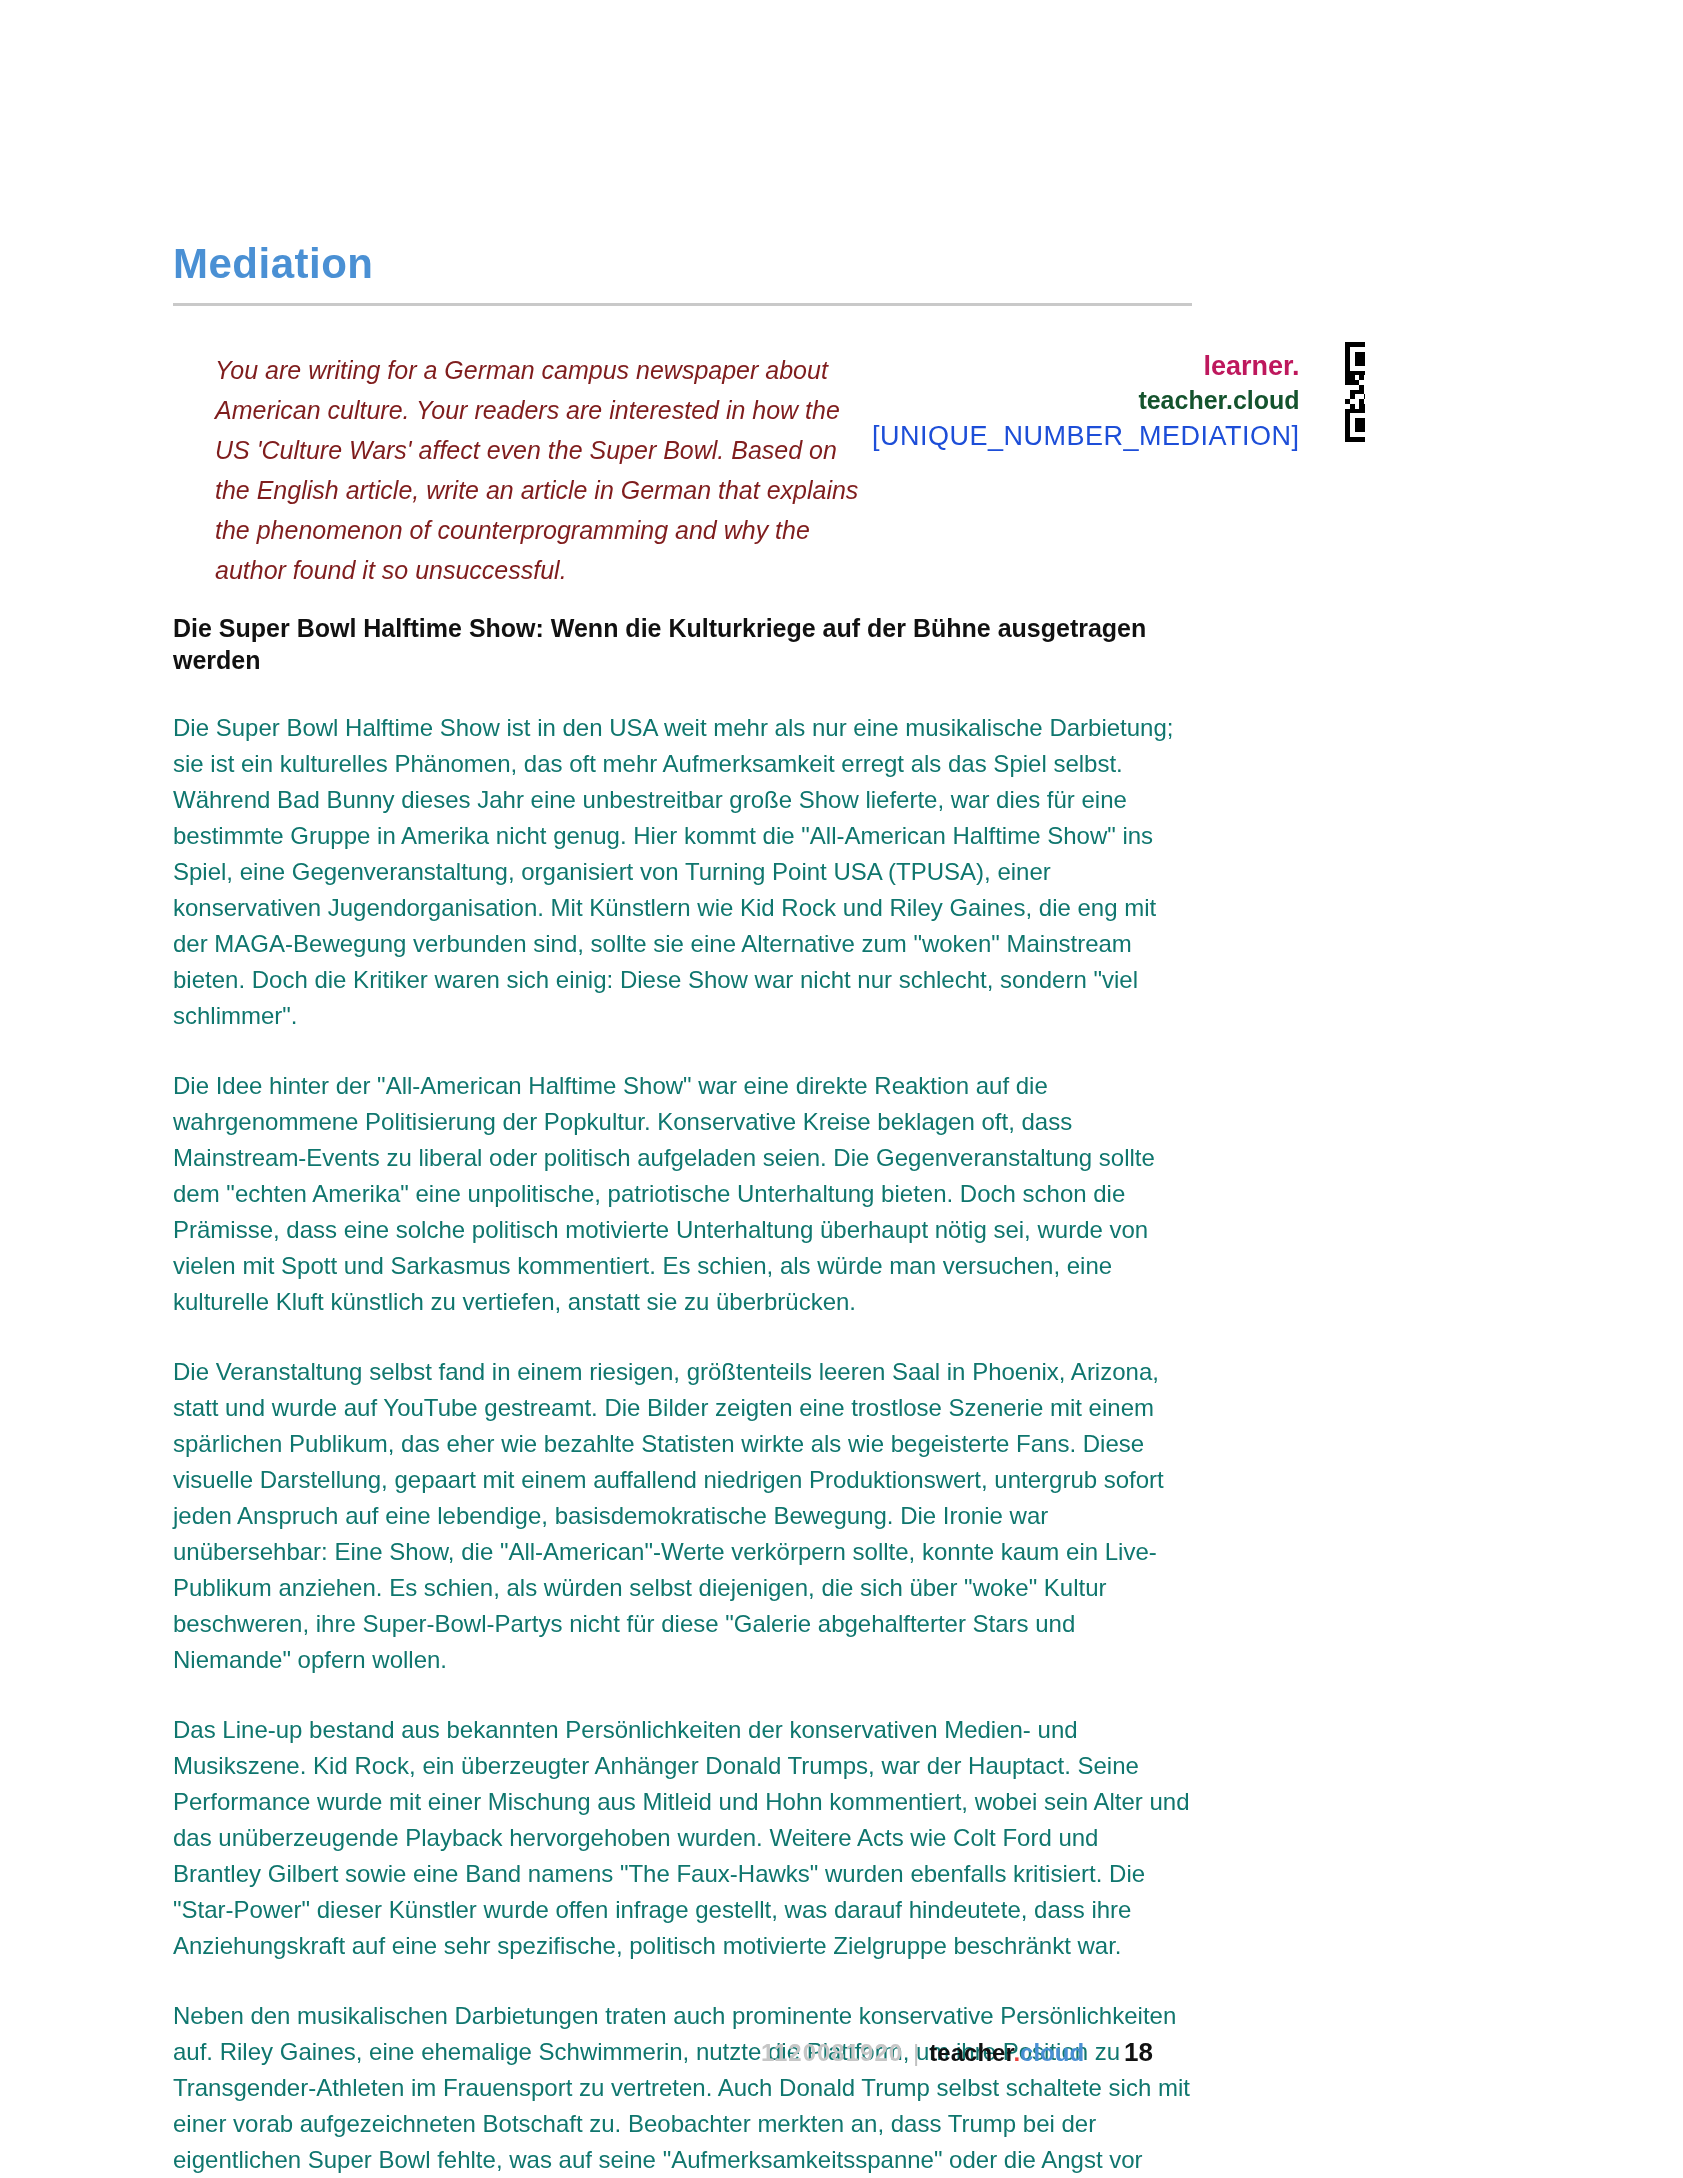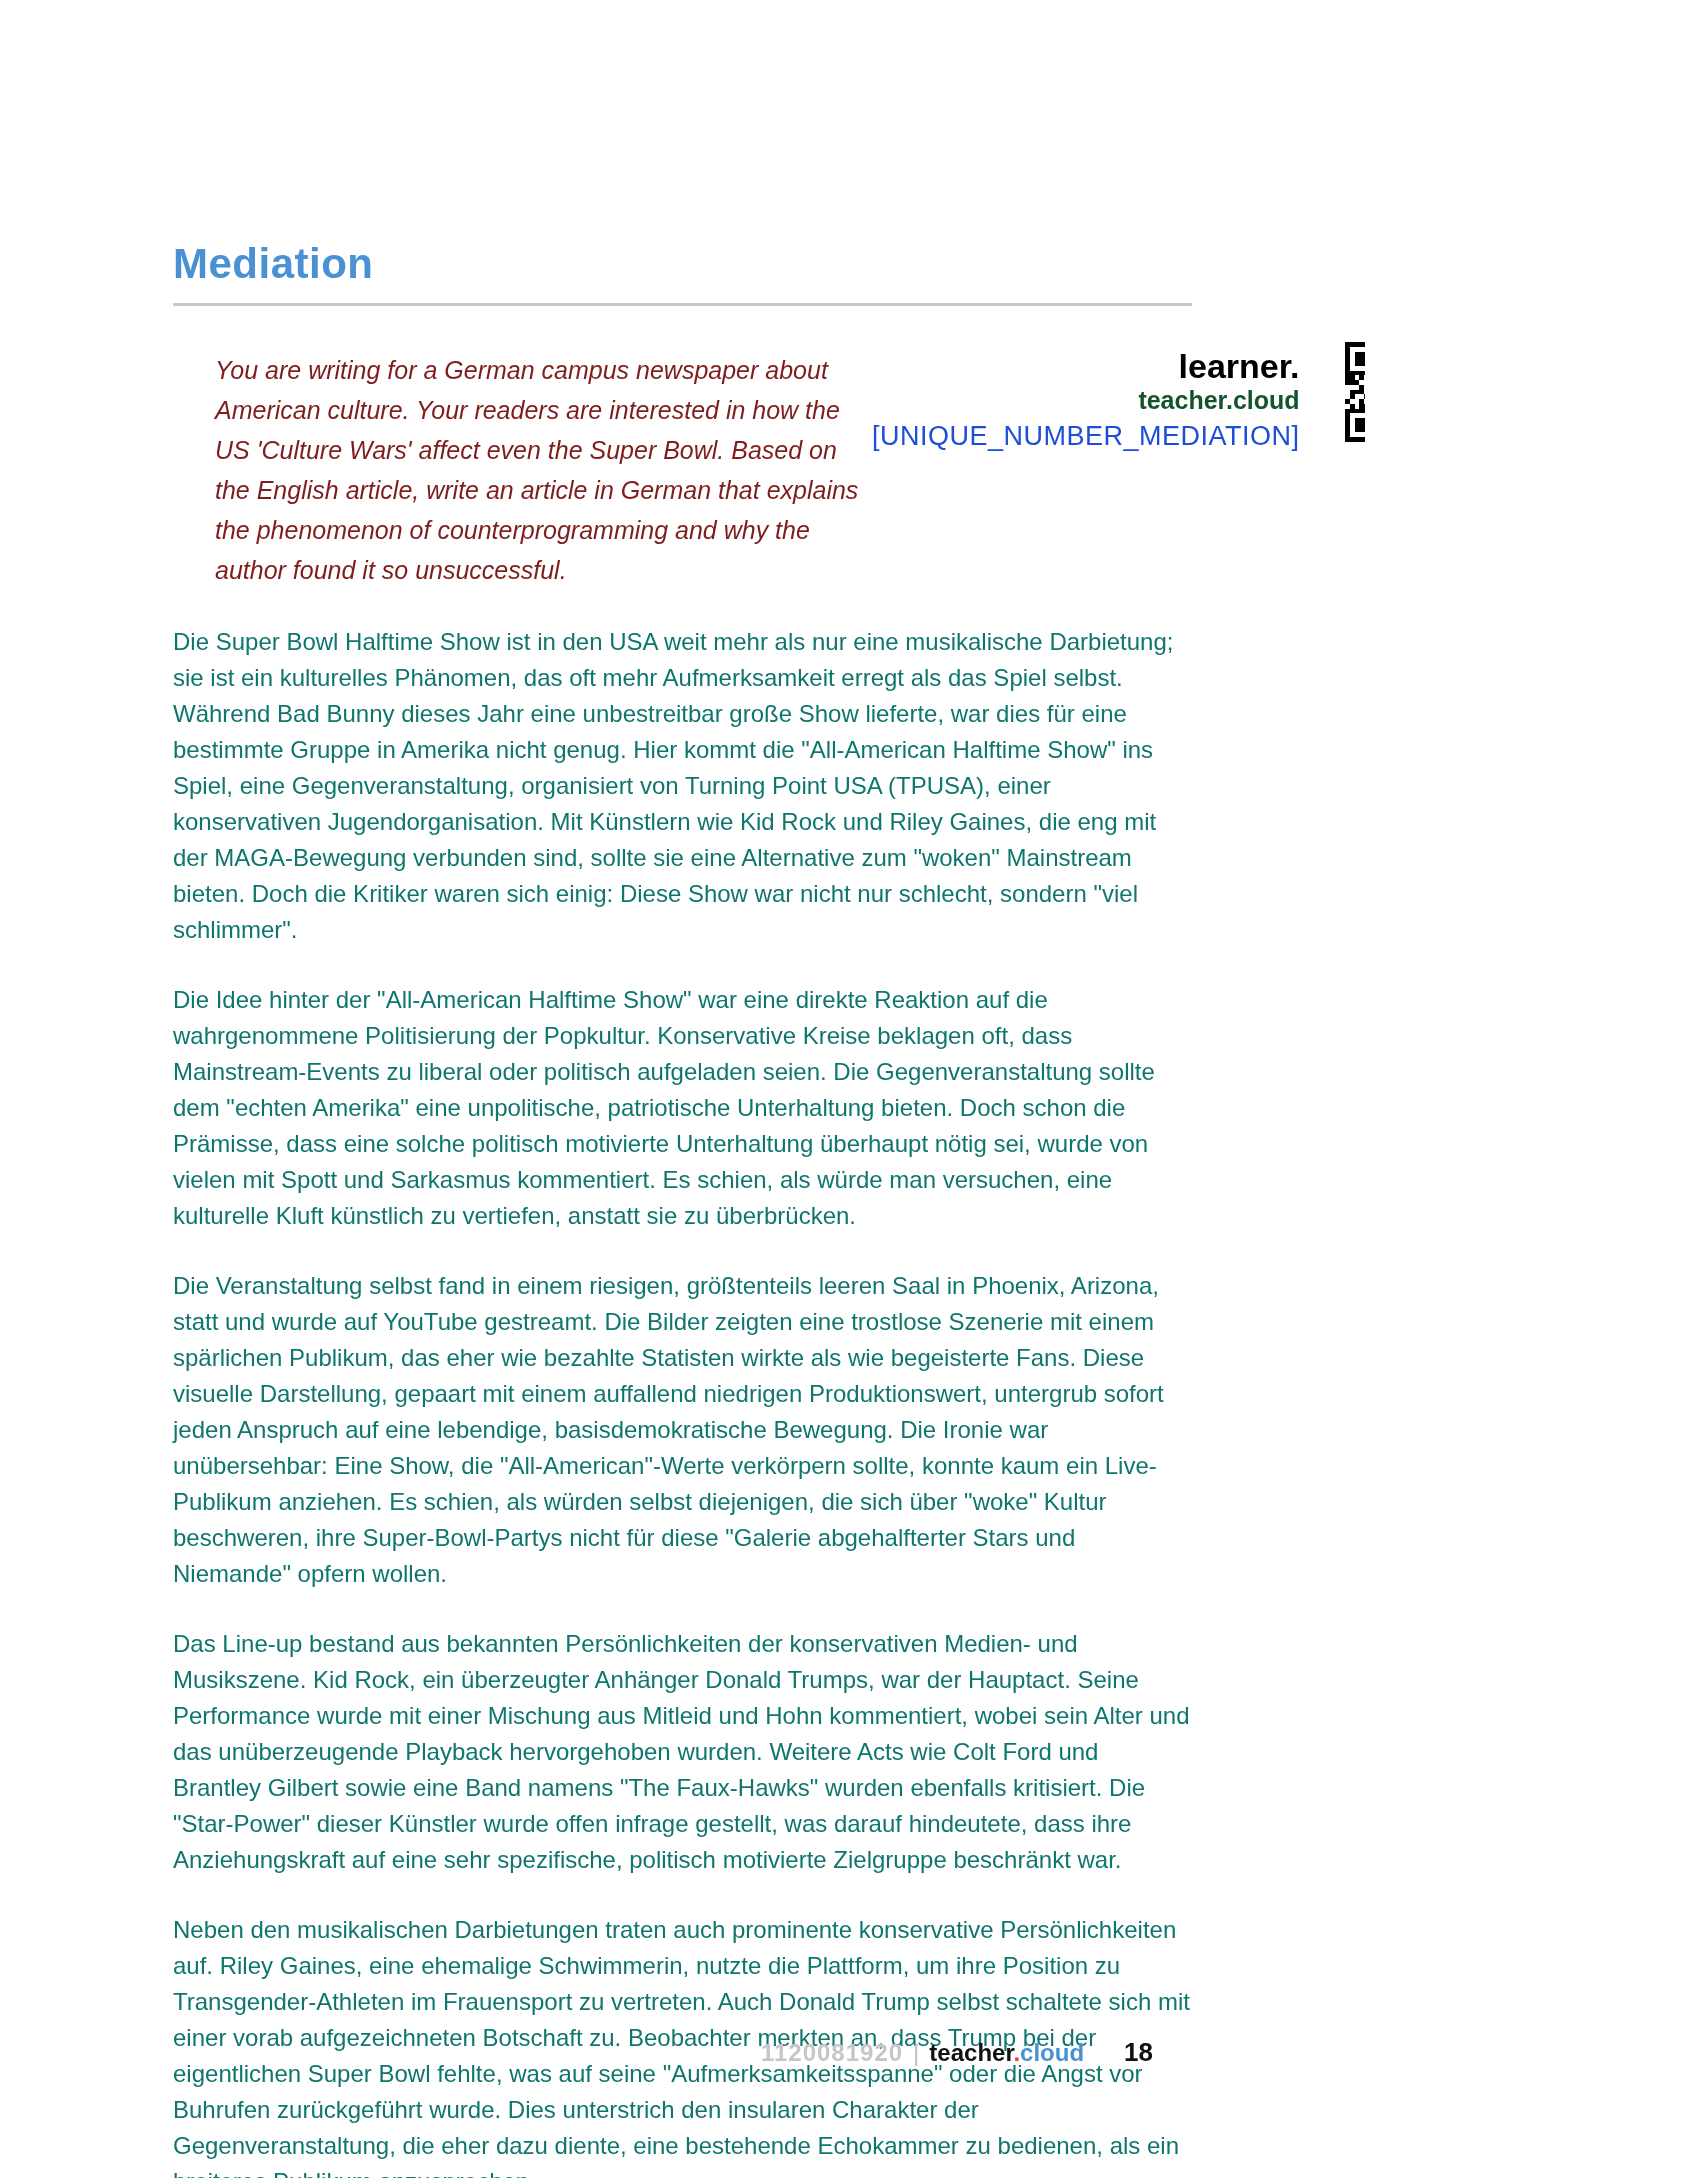--- a/index.html
+++ b/index.html
@@ -36,21 +36,21 @@
   .task-text {
     width: 657px;
     margin-left: 42px;
     font-style: italic;
     font-size: 25px;
     line-height: 40px;
     color: #7f1d1d;
     flex: 0 0 auto;
   }
   .brand-block { flex: 1 1 auto; text-align: right; }
-  .brand-learner { font-size: 34px; font-weight: bold; color: #000000; line-height: 33px; }
+  .brand-learner { font-size: 27px; font-weight: bold; color: #be185d; line-height: 33px; }
   .brand-teacher { font-size: 25px; font-weight: bold; color: #14532d; line-height: 34px; }
   .unique-number { font-size: 27px; color: #1d4ed8; line-height: 38px; letter-spacing: 0.5px; }
   .qr-box {
     flex: 0 0 auto;
     width: 100px;
     height: 100px;
     margin-left: 45px;
     margin-right: 32px;
     margin-top: -8px;
   }
@@ -345,20 +345,21 @@
             <rect x="10" y="20" width="1" height="1"></rect>
             <rect x="11" y="20" width="1" height="1"></rect>
             <rect x="14" y="20" width="1" height="1"></rect>
             <rect x="15" y="20" width="1" height="1"></rect>
             <rect x="17" y="20" width="1" height="1"></rect>
             <rect x="19" y="20" width="1" height="1"></rect>
           </svg>
       </div>
     </div>
 
+    <h2 class="article-title">Die Super Bowl Halftime Show: Wenn die Kulturkriege auf der Bühne ausgetragen werden</h2>
 
     <p class="body-para">Die Super Bowl Halftime Show ist in den USA weit mehr als nur eine musikalische Darbietung; sie ist ein kulturelles Phänomen, das oft mehr Aufmerksamkeit erregt als das Spiel selbst. Während Bad Bunny dieses Jahr eine unbestreitbar große Show lieferte, war dies für eine bestimmte Gruppe in Amerika nicht genug. Hier kommt die "All-American Halftime Show" ins Spiel, eine Gegenveranstaltung, organisiert von Turning Point USA (TPUSA), einer konservativen Jugendorganisation. Mit Künstlern wie Kid Rock und Riley Gaines, die eng mit der MAGA-Bewegung verbunden sind, sollte sie eine Alternative zum "woken" Mainstream bieten. Doch die Kritiker waren sich einig: Diese Show war nicht nur schlecht, sondern "viel schlimmer".</p>
     <p class="body-para">Die Idee hinter der "All-American Halftime Show" war eine direkte Reaktion auf die wahrgenommene Politisierung der Popkultur. Konservative Kreise beklagen oft, dass Mainstream-Events zu liberal oder politisch aufgeladen seien. Die Gegenveranstaltung sollte dem "echten Amerika" eine unpolitische, patriotische Unterhaltung bieten. Doch schon die Prämisse, dass eine solche politisch motivierte Unterhaltung überhaupt nötig sei, wurde von vielen mit Spott und Sarkasmus kommentiert. Es schien, als würde man versuchen, eine kulturelle Kluft künstlich zu vertiefen, anstatt sie zu überbrücken.</p>
     <p class="body-para">Die Veranstaltung selbst fand in einem riesigen, größtenteils leeren Saal in Phoenix, Arizona, statt und wurde auf YouTube gestreamt. Die Bilder zeigten eine trostlose Szenerie mit einem spärlichen Publikum, das eher wie bezahlte Statisten wirkte als wie begeisterte Fans. Diese visuelle Darstellung, gepaart mit einem auffallend niedrigen Produktionswert, untergrub sofort jeden Anspruch auf eine lebendige, basisdemokratische Bewegung. Die Ironie war unübersehbar: Eine Show, die "All-American"-Werte verkörpern sollte, konnte kaum ein Live-Publikum anziehen. Es schien, als würden selbst diejenigen, die sich über "woke" Kultur beschweren, ihre Super-Bowl-Partys nicht für diese "Galerie abgehalfterter Stars und Niemande" opfern wollen.</p>
     <p class="body-para">Das Line-up bestand aus bekannten Persönlichkeiten der konservativen Medien- und Musikszene. Kid Rock, ein überzeugter Anhänger Donald Trumps, war der Hauptact. Seine Performance wurde mit einer Mischung aus Mitleid und Hohn kommentiert, wobei sein Alter und das unüberzeugende Playback hervorgehoben wurden. Weitere Acts wie Colt Ford und Brantley Gilbert sowie eine Band namens "The Faux-Hawks" wurden ebenfalls kritisiert. Die "Star-Power" dieser Künstler wurde offen infrage gestellt, was darauf hindeutete, dass ihre Anziehungskraft auf eine sehr spezifische, politisch motivierte Zielgruppe beschränkt war.</p>
     <p class="body-para">Neben den musikalischen Darbietungen traten auch prominente konservative Persönlichkeiten auf. Riley Gaines, eine ehemalige Schwimmerin, nutzte die Plattform, um ihre Position zu Transgender-Athleten im Frauensport zu vertreten. Auch Donald Trump selbst schaltete sich mit einer vorab aufgezeichneten Botschaft zu. Beobachter merkten an, dass Trump bei der eigentlichen Super Bowl fehlte, was auf seine "Aufmerksamkeitsspanne" oder die Angst vor Buhrufen zurückgeführt wurde. Dies unterstrich den insularen Charakter der Gegenveranstaltung, die eher dazu diente, eine bestehende Echokammer zu bedienen, als ein breiteres Publikum anzusprechen.</p>
   </div>
 
   <div class="footer">
     <span class="doc-id">1120081920</span><span class="sep">|</span><span class="f-teacher">teacher</span><span class="f-dot">.</span><span class="f-cloud">cloud</span><span class="page-number">18</span>

